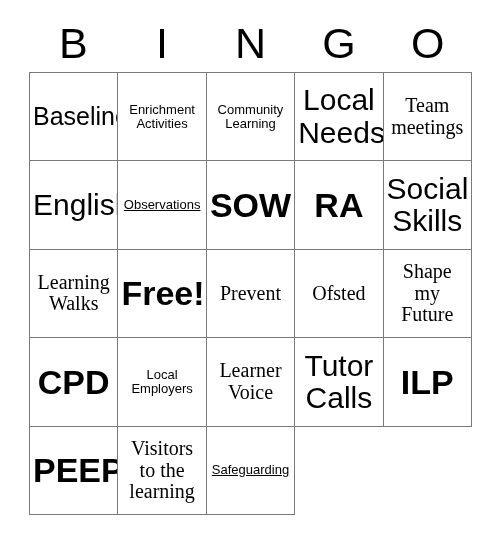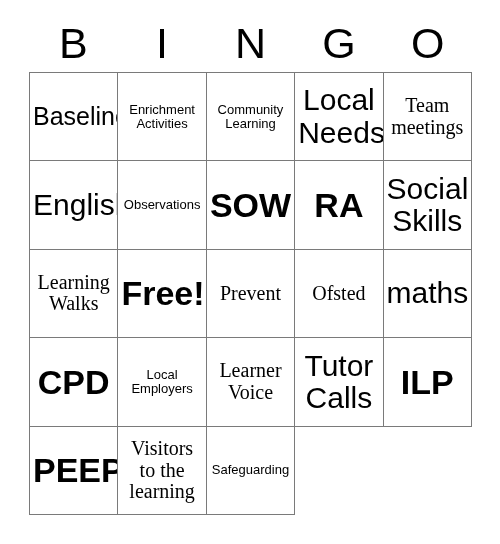--- a/index.html
+++ b/index.html
@@ -77,21 +77,21 @@
 
   .cell-text {
     display: block;
     width: 100%;
     line-height: 1.08;
     color: #000000;
     white-space: pre-line;
   }
 
   
-  .fs-xs  { font-size: 13px; }
+  .fs-xs  { font-size: 13px; text-decoration: underline; }
   .fs-sm  { font-size: 13px; }
   .fs-md  { font-size: 20px; font-family: Liberation Serif, serif; }
   .fs-lg  { font-size: 25px; }
   .fs-xl  { font-size: 30px; }
   .fs-xxl { font-size: 34px; font-weight: bold; }
 </style>
 </head>
 <body>
 
 <div id="bingo-card">
@@ -147,21 +147,23 @@
       <div class="bingo-cell">
         <span class="cell-text fs-xxl">Free!</span>
       </div>
       <div class="bingo-cell">
         <span class="cell-text fs-md">Prevent</span>
       </div>
       <div class="bingo-cell">
         <span class="cell-text fs-md">Ofsted</span>
       </div>
       <div class="bingo-cell">
-        <span class="cell-text fs-xl">maths</span>
+        <span class="cell-text fs-md">Shape
+my
+Future</span>
       </div>
       <div class="bingo-cell">
         <span class="cell-text fs-xxl">CPD</span>
       </div>
       <div class="bingo-cell">
         <span class="cell-text fs-sm">Local
 Employers</span>
       </div>
       <div class="bingo-cell">
         <span class="cell-text fs-md">Learner

